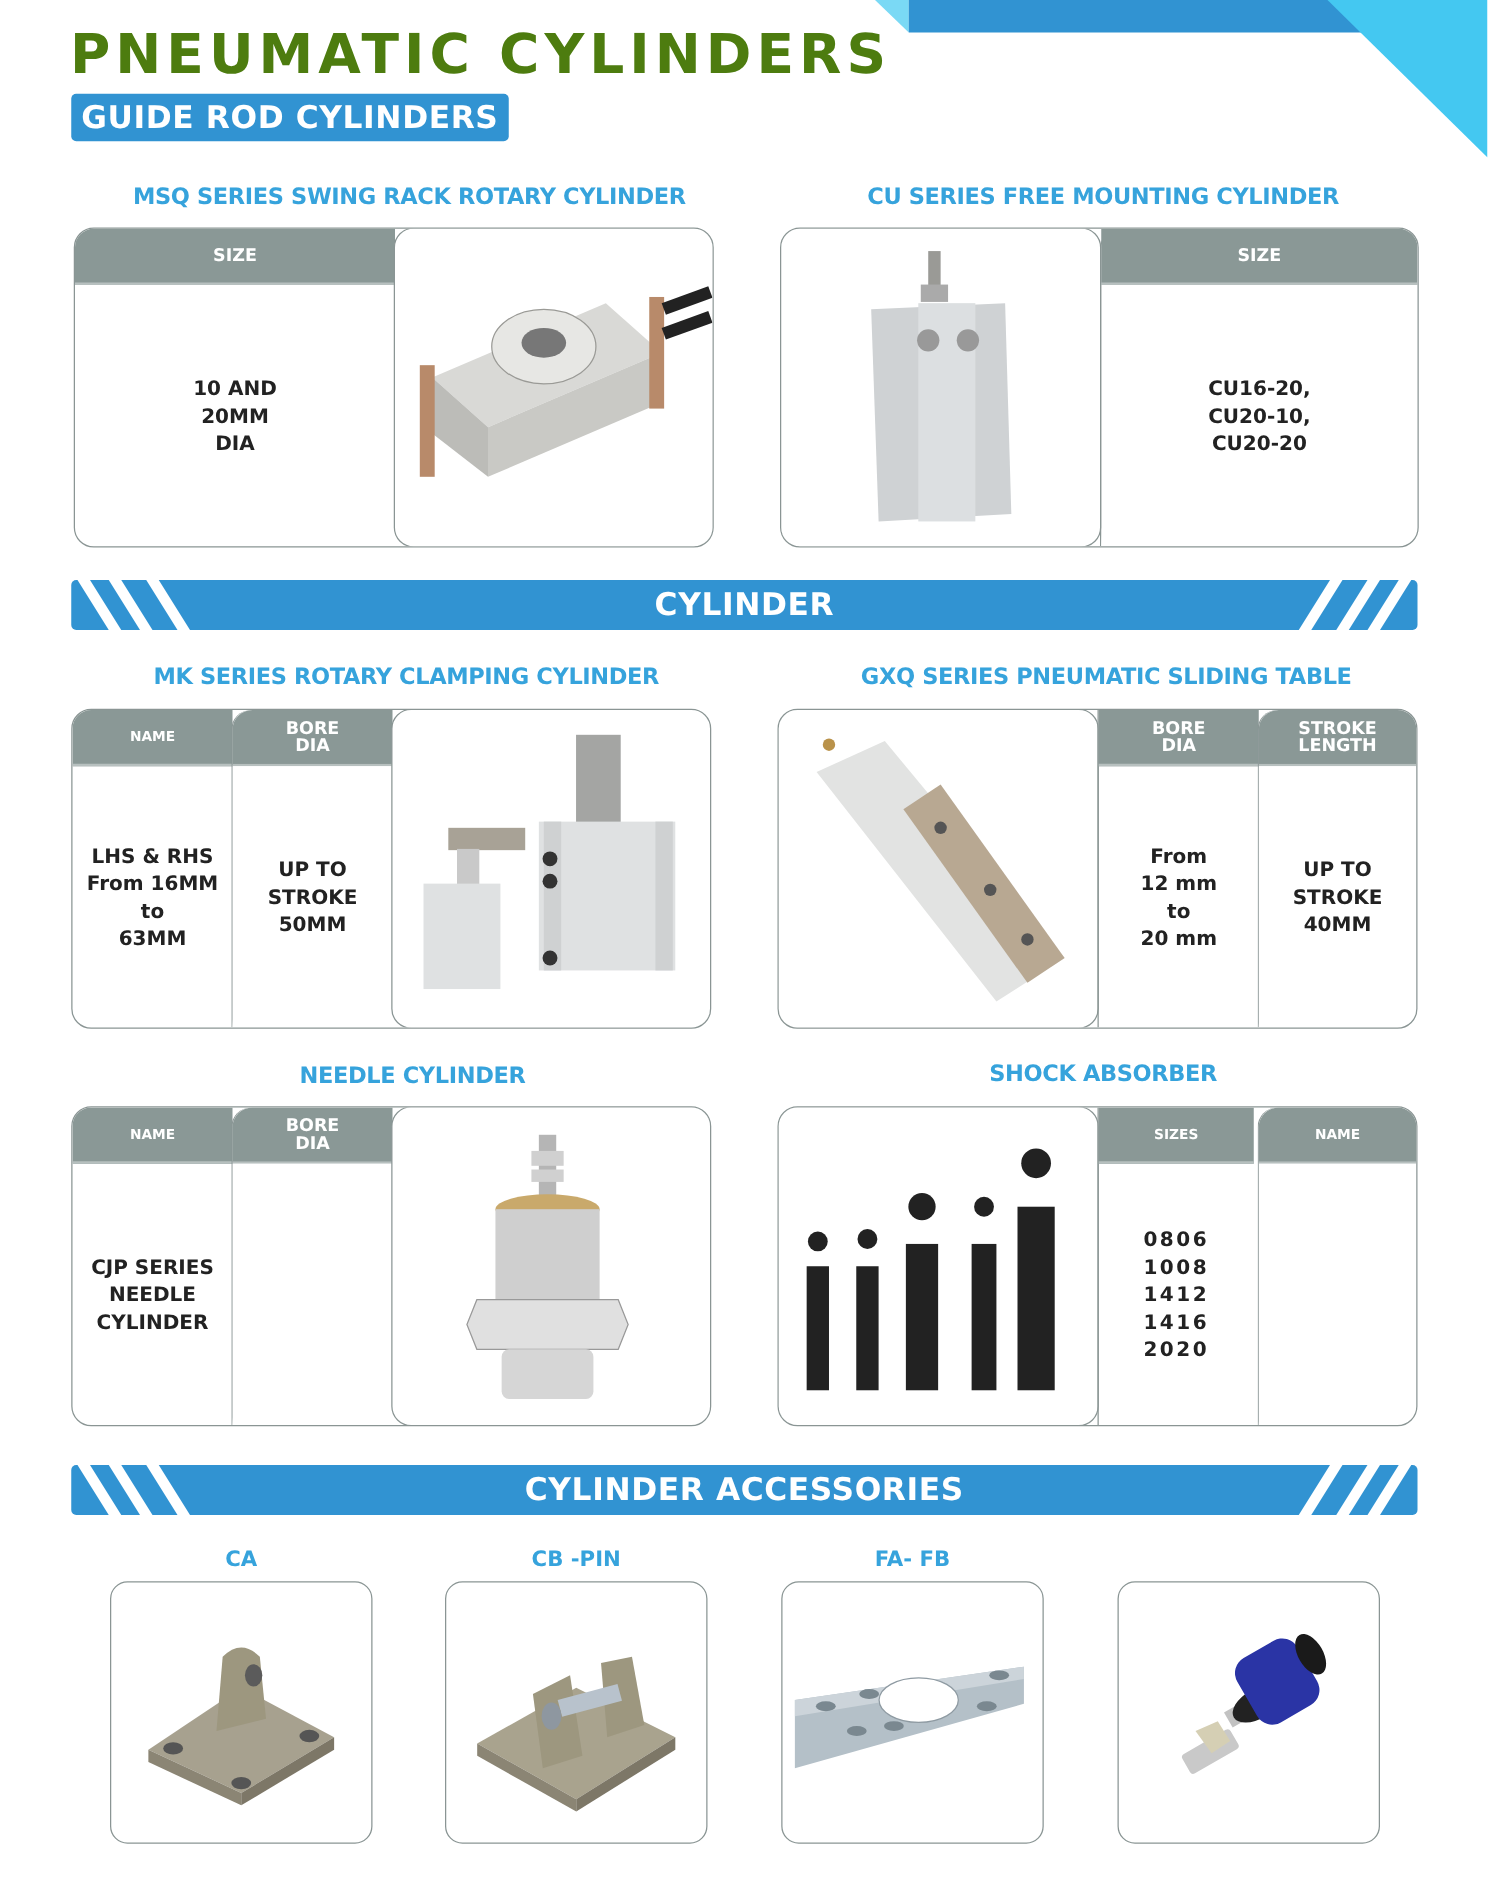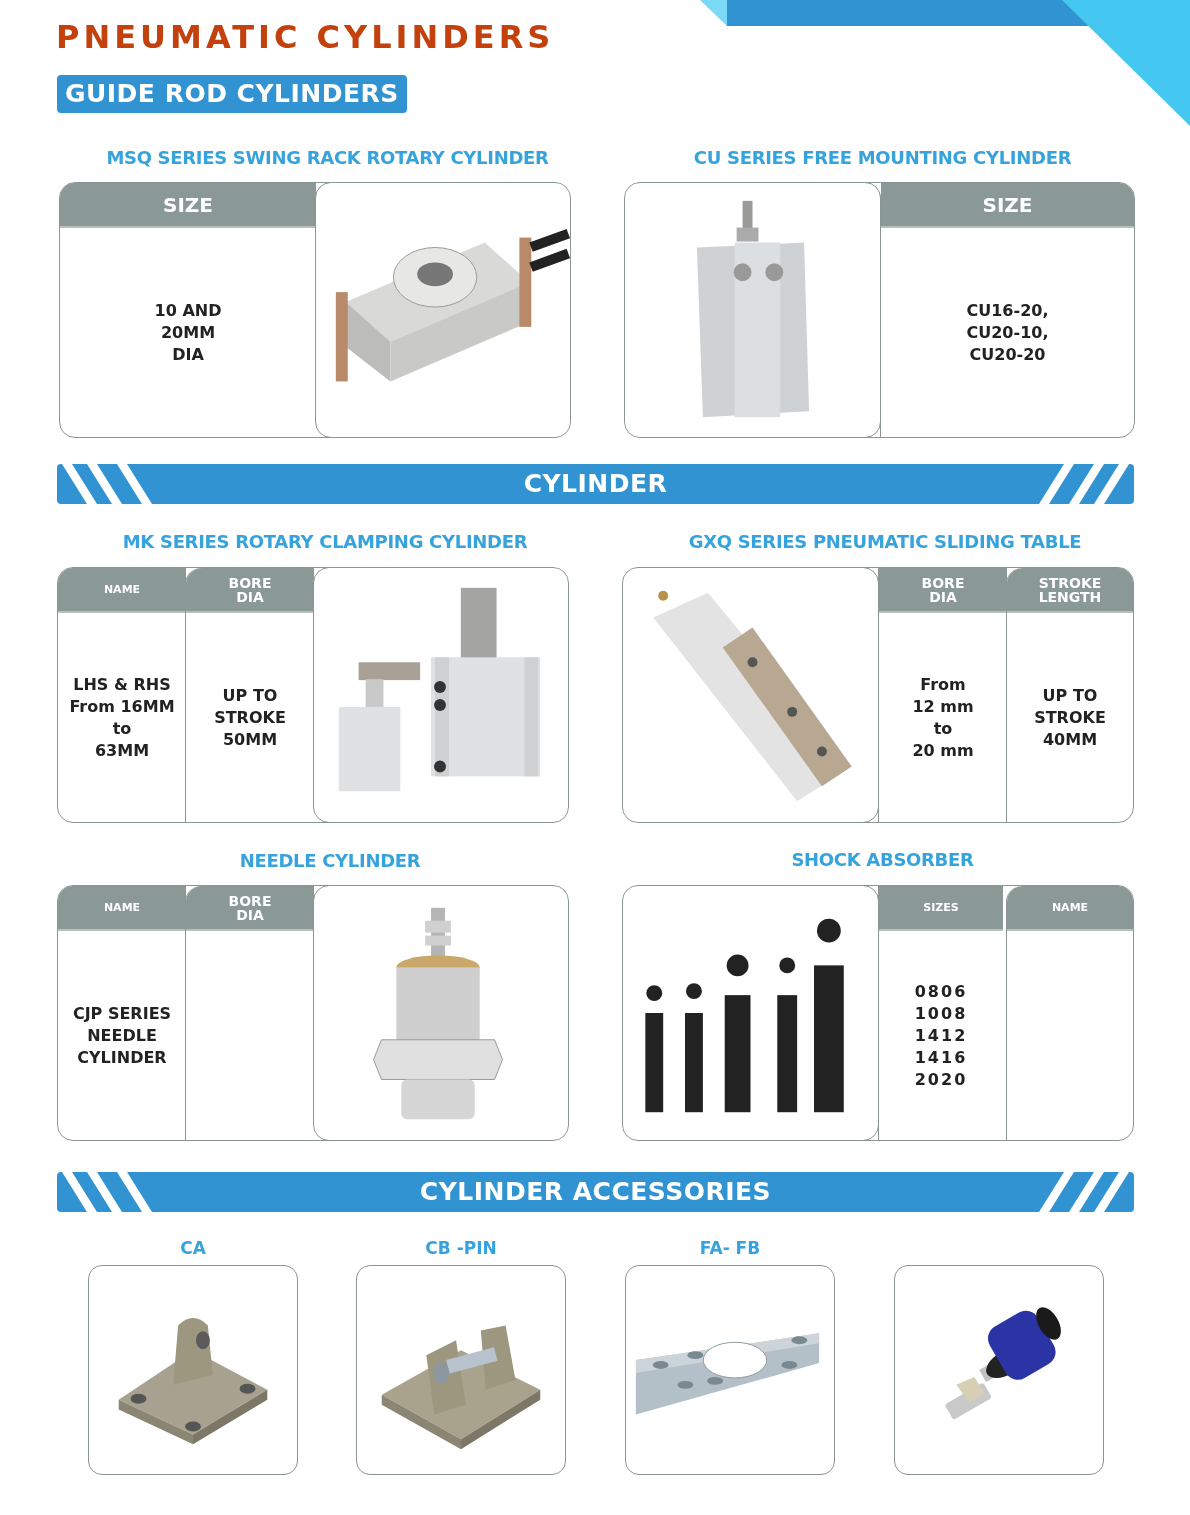--- a/index.html
+++ b/index.html
@@ -5,21 +5,21 @@
   * { box-sizing: border-box; margin: 0; padding: 0; }
   html, body { width: 1190px; height: 1515px; background: #ffffff; overflow: hidden; }
   body { position: relative; font-family: "DejaVu Sans", sans-serif; color: #222222; }
 
   
   .deco { position: absolute; top: 0; left: 0; width: 1190px; height: 130px; pointer-events: none; }
 
   .page-title {
     position: absolute; left: 56px; top: 18px;
     font-family: "DejaVu Sans", sans-serif; font-weight: bold;
-    font-size: 32px; letter-spacing: 4px; color: #c2410c;
+    font-size: 44px; letter-spacing: 4px; color: #4d7c0f;
   }
   .sub-pill {
     position: absolute; left: 57px; top: 75px; height: 38px; padding: 0 8px;
     background: #3193d2; border-radius: 4px; color: #ffffff;
     font-weight: bold; font-size: 25px; line-height: 38px; letter-spacing: 0.5px;
   }
 
   .sec-title {
     position: absolute; color: #36a3dc; font-weight: bold; font-size: 18px;
     text-align: center; white-space: nowrap; letter-spacing: -0.3px;
@@ -32,21 +32,21 @@
   }
   .col { position: absolute; top: 0; bottom: 0; }
   .col .hdr {
     position: absolute; left: 0; right: 0; top: 0; height: 45px;
     background: #8a9896; color: #ffffff; font-weight: bold;
     display: flex; align-items: center; justify-content: center; text-align: center;
     border-bottom: 2px solid #b7c0bf;
   }
   .col .hdr.two { font-size: 14px; line-height: 14px; }
   .col .hdr.one { font-size: 11px; }
-  .col .hdr.big { font-size: 20px; }
+  .col .hdr.big { font-size: 14px; }
   .col .body {
     position: absolute; left: 0; right: 0; top: 45px; bottom: 0;
     display: flex; align-items: center; justify-content: center; text-align: center;
     font-weight: bold; font-size: 16px; line-height: 22px; color: #222222;
     white-space: pre-line;
   }
   .col.divl { border-left: 1.5px solid #8a9594; border-top-left-radius: 16px; }
   .col.divl .hdr { border-top-left-radius: 16px; }
   .imgcell {
     position: absolute; top: -1px; bottom: -1px; background: #ffffff;

